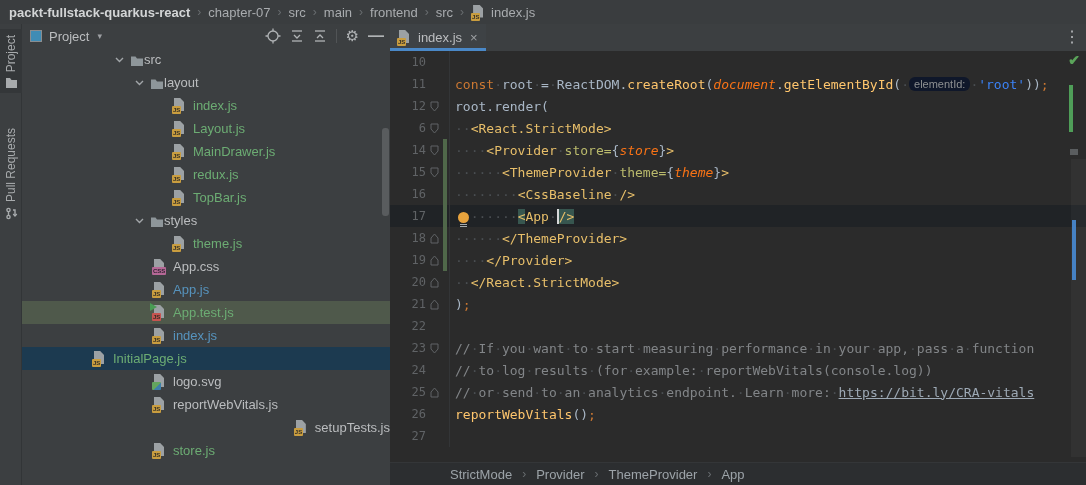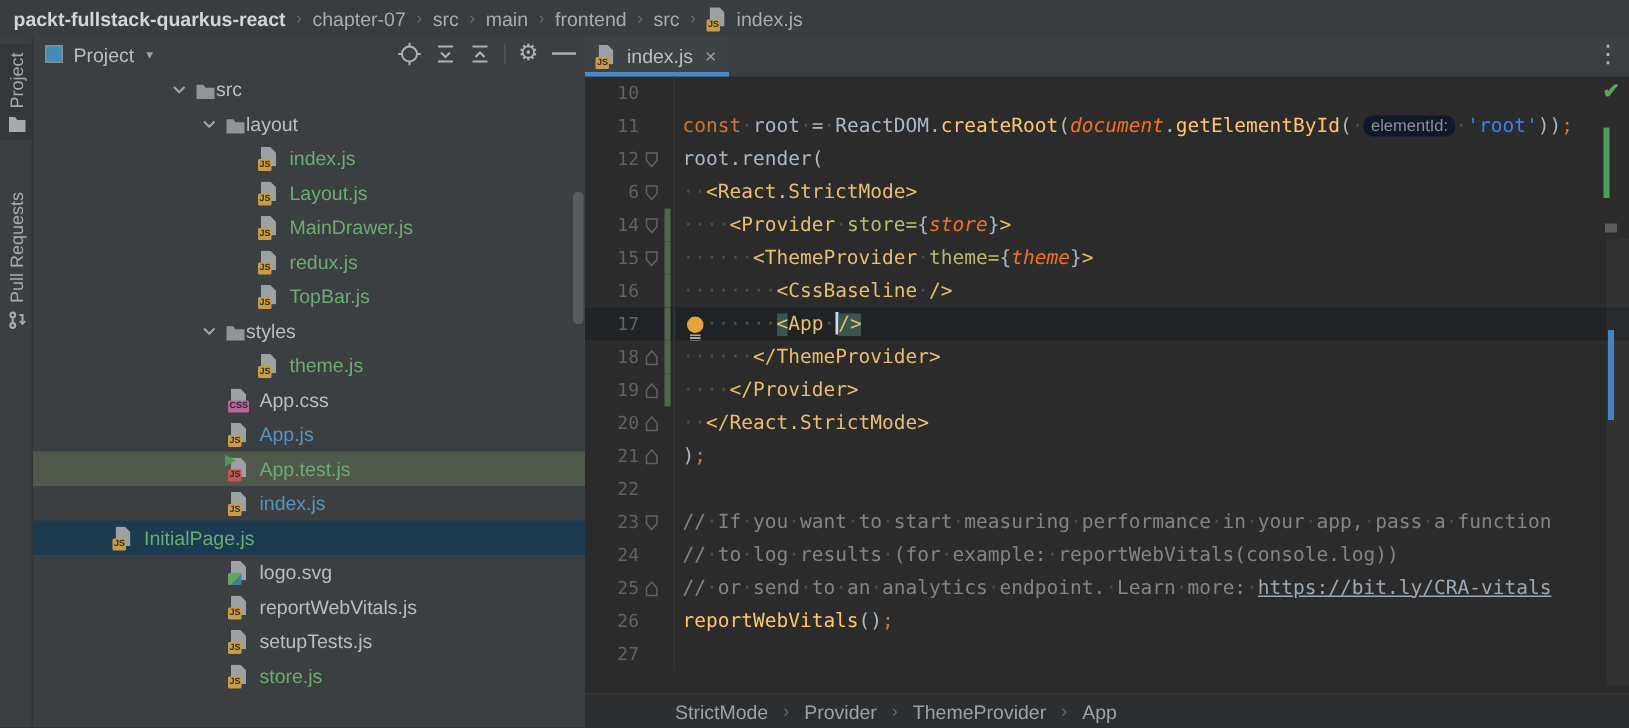--- a/index.html
+++ b/index.html
@@ -261,42 +261,42 @@
           </span>
           <span class="lbl green">App.test.js</span>
         </div>
         <div class="trow" style="padding-left: 130px;">
           <span class="ficon">
             <span class="page"></span>
             <span class="badge">JS</span>
           </span>
           <span class="lbl blue">index.js</span>
         </div>
-        <div class="trow sel-active" style="padding-left: 53px;">
+        <div class="trow sel-active" style="padding-left: 70px;">
           <span class="ficon">
             <span class="page"></span>
             <span class="badge">JS</span>
           </span>
           <span class="lbl green">InitialPage.js</span>
         </div>
         <div class="trow" style="padding-left: 130px;">
           <span class="ficon">
             <span class="page"></span>
             <span class="badge svg"></span>
           </span>
           <span class="lbl ">logo.svg</span>
         </div>
         <div class="trow" style="padding-left: 130px;">
           <span class="ficon">
             <span class="page"></span>
             <span class="badge">JS</span>
           </span>
           <span class="lbl ">reportWebVitals.js</span>
         </div>
-        <div class="trow" style="padding-left: 130px;">
+        <div class="trow" style="padding-left: 130px; justify-content: flex-end;">
           <span class="ficon">
             <span class="page"></span>
             <span class="badge">JS</span>
           </span>
           <span class="lbl ">setupTests.js</span>
         </div>
         <div class="trow" style="padding-left: 130px;">
           <span class="ficon">
             <span class="page"></span>
             <span class="badge">JS</span>

